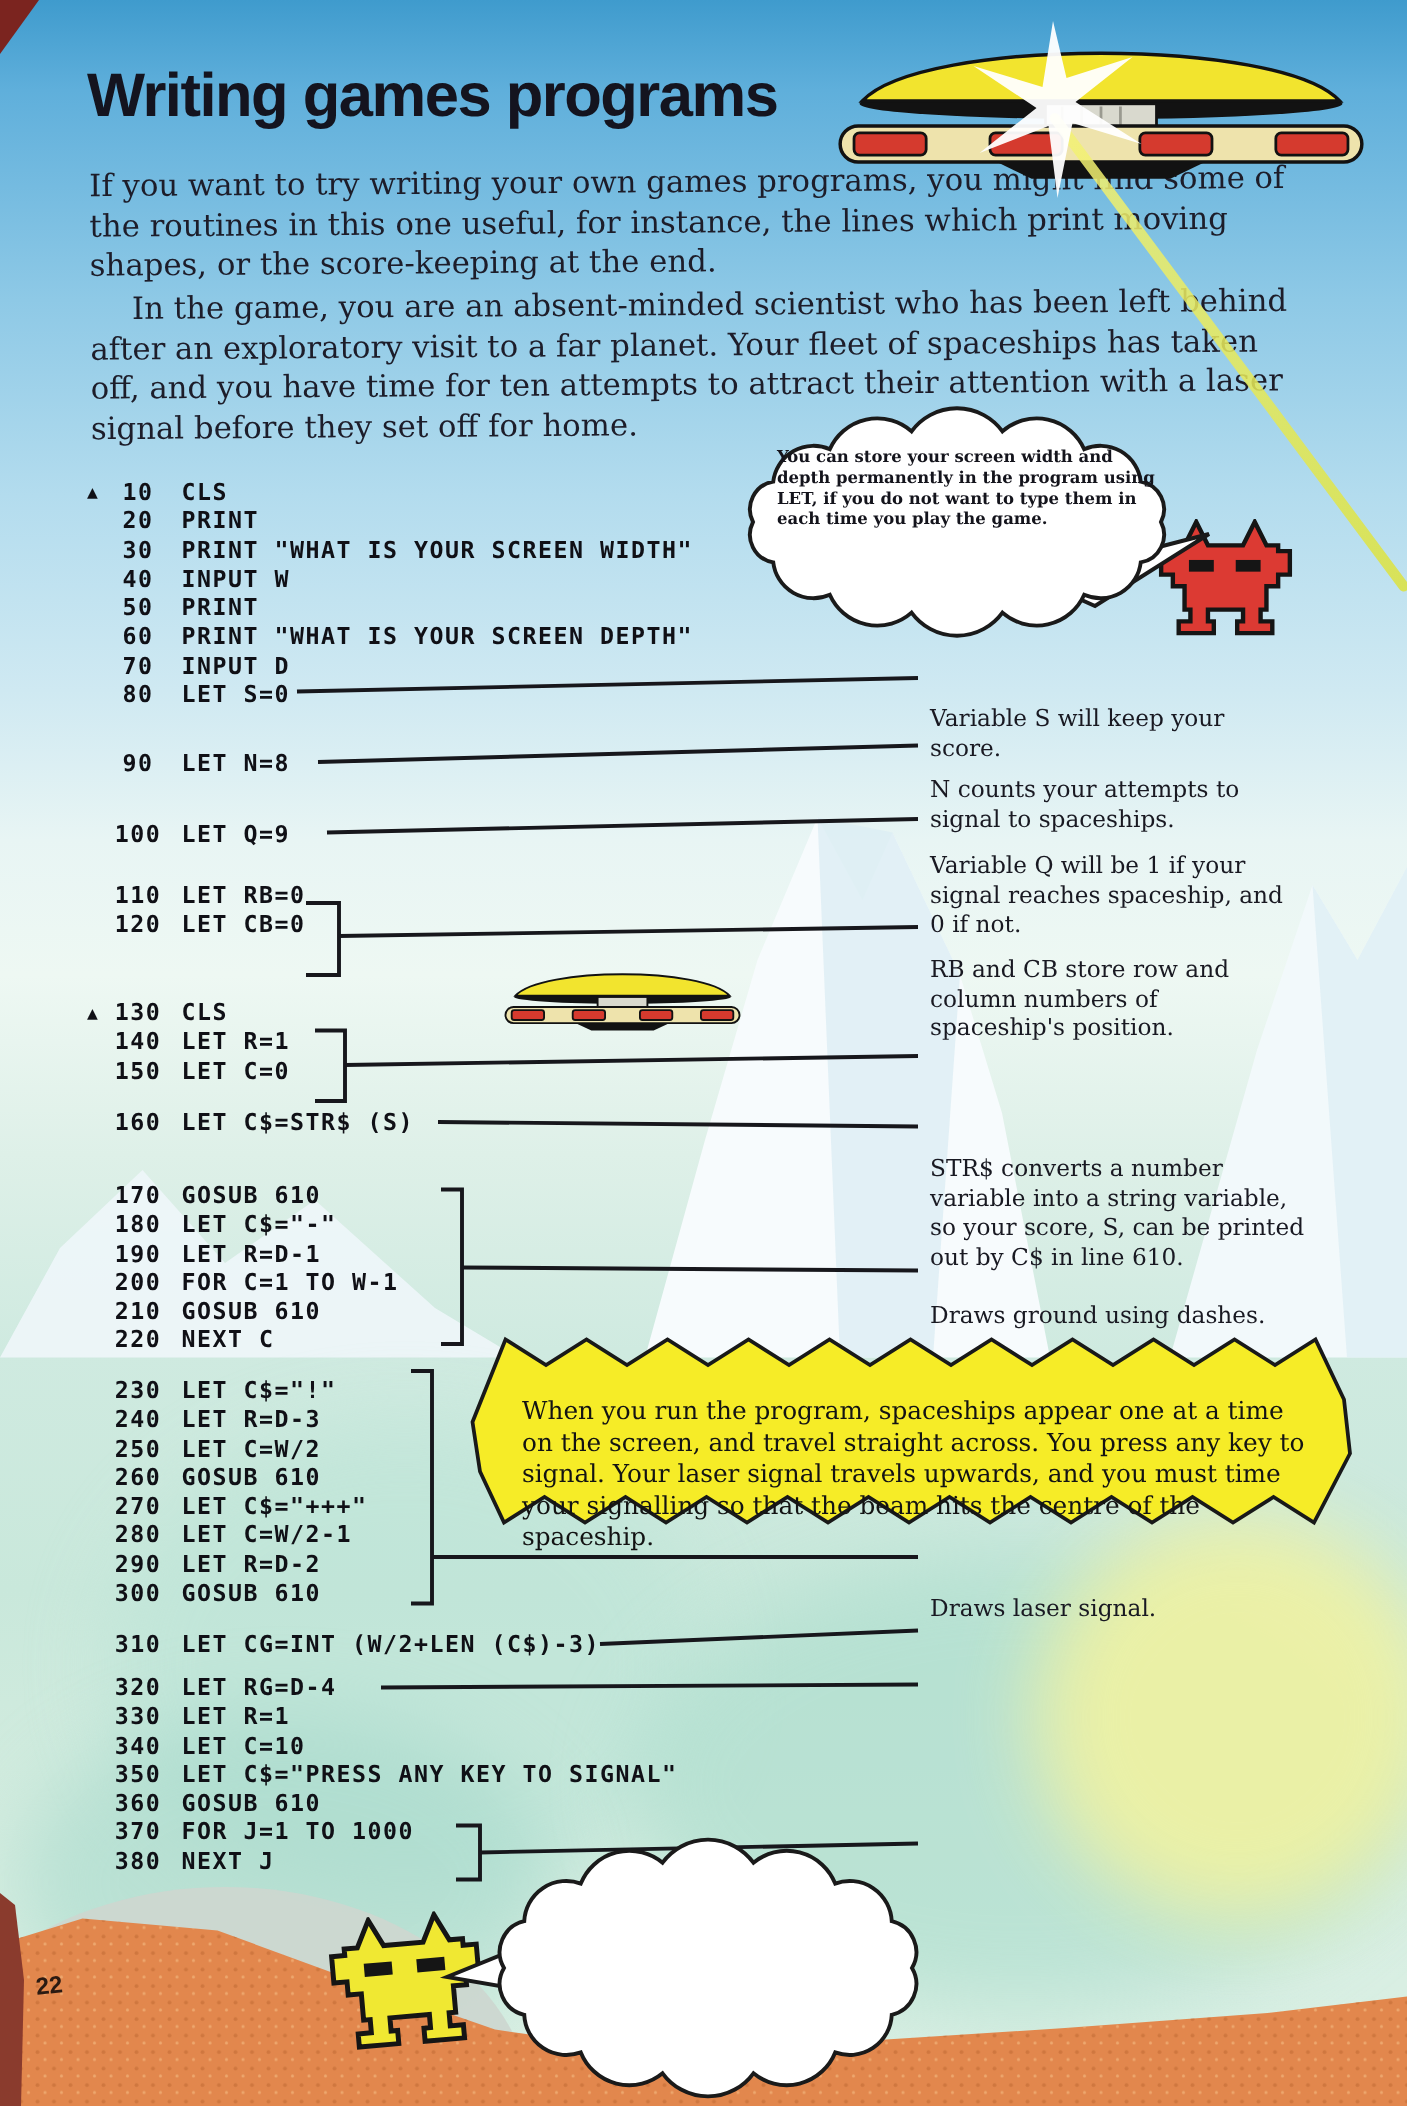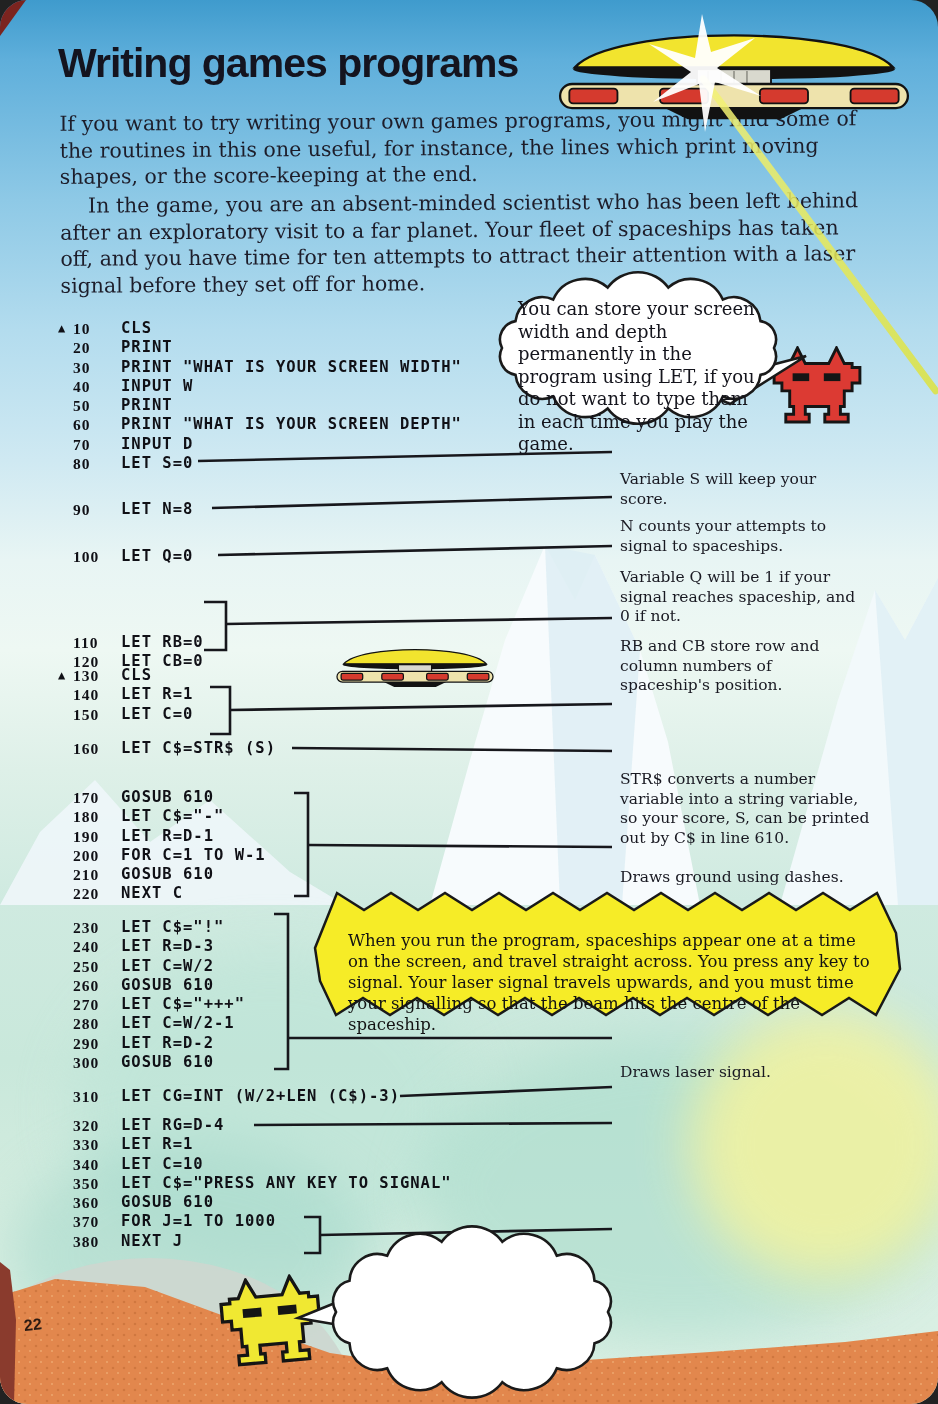--- a/index.html
+++ b/index.html
@@ -1,41 +1,41 @@
 <!DOCTYPE html>
 <html><head>
 <meta charset="utf-8">
 <title>Writing games programs</title>
 <style>
   html,body{margin:0;padding:0;background:#222;}
   #stage{position:relative;width:938px;height:1404px;overflow:hidden;margin:0 auto;
     font-family:"DejaVu Serif",serif;
     background:linear-gradient(180deg,#3f9bcd 0px,#5fafdb 60px,#8ec9e6 200px,#b3dcee 330px,
       #cfe9f2 460px,#e8f5f4 560px,#eef8f3 650px,#def0e8 770px,#cfeae0 900px,
-      #c9e8db 1060px,#d3ecdf 1210px,#d9efe3 1320px,#d8eee2 1404px);border-radius:27px;}
+      #c9e8db 1060px,#d3ecdf 1210px,#d9efe3 1320px,#d8eee2 1404px);}
   .abs{position:absolute;}
   svg{display:block;}
   
   .title{left:58px;top:40px;font-family:"Liberation Sans",sans-serif;font-weight:bold;
     font-size:41px;letter-spacing:-1px;color:#14141f;z-index:4;}
   .intro{left:60px;top:108px;width:802px;font-size:20.5px;line-height:1.3;color:#1d1d2a;
     z-index:4;transform:rotate(-0.4deg);}
   .intro p{margin:0;}
   .intro p+p{text-indent:28px;margin-top:2px;}
   
   .code-group{position:absolute;left:58px;z-index:4;font-family:"DejaVu Sans Mono",monospace;
     font-weight:bold;font-size:15.5px;letter-spacing:1px;color:#101016;white-space:pre;}
   .cl{height:19.3px;line-height:19.3px;display:flex;}
   .mk{width:15px;font-size:12px;}
-  .ln{width:38px;text-align:left;font-family:Liberation Serif, serif;}
+  .ln{width:38px;text-align:center;}
   .tx{margin-left:10px;}
   
   .ann{position:absolute;font-size:15.5px;line-height:1.27;color:#191922;z-index:4;margin-top:32px;}
   
-  .bubble-text{position:absolute;font-size:18px;line-height:1.25;color:#14141c;z-index:7;}
+  .bubble-text{position:absolute;font-size:11px;line-height:1.25;color:#14141c;z-index:7;font-weight:bold;}
   .star-text{position:absolute;font-size:16.5px;line-height:1.28;color:#131313;z-index:6;margin-top:24px;}
   
   .beam{left:704px;top:74px;width:396px;height:7px;border-radius:4px;z-index:5;opacity:.85;
     transform:rotate(53.3deg);transform-origin:0 0;
     background:linear-gradient(90deg,#f4f277,#dce23e);}
   
   .blob{position:absolute;border-radius:50%;filter:blur(26px);z-index:1;}
   .pgnum{left:24px;top:1316px;font-family:"Liberation Sans",sans-serif;font-weight:bold;
     font-size:16px;color:#2b1a12;z-index:4;transform:rotate(-6deg);}
 </style>
@@ -137,22 +137,22 @@
       <path d="M288,1038 L612,1038"></path>
     <path d="M400,1096 L612,1087"></path>
     <path d="M254,1125 L612,1123"></path>
     <path d="M304,1217 L320,1217 L320,1253 L304,1253"></path>
       <path d="M320,1235 L612,1229"></path>
   </svg>
 
   <div>
     <div class="code-group" style="top:319px"><div class="cl"><span class="mk">▲</span><span class="ln">10</span><span class="tx">CLS</span></div><div class="cl"><span class="mk"></span><span class="ln">20</span><span class="tx">PRINT</span></div><div class="cl"><span class="mk"></span><span class="ln">30</span><span class="tx">PRINT "WHAT IS YOUR SCREEN WIDTH"</span></div><div class="cl"><span class="mk"></span><span class="ln">40</span><span class="tx">INPUT W</span></div><div class="cl"><span class="mk"></span><span class="ln">50</span><span class="tx">PRINT</span></div><div class="cl"><span class="mk"></span><span class="ln">60</span><span class="tx">PRINT "WHAT IS YOUR SCREEN DEPTH"</span></div><div class="cl"><span class="mk"></span><span class="ln">70</span><span class="tx">INPUT D</span></div><div class="cl"><span class="mk"></span><span class="ln">80</span><span class="tx">LET S=0</span></div></div>
     <div class="code-group" style="top:500px"><div class="cl"><span class="mk"></span><span class="ln">90</span><span class="tx">LET N=8</span></div></div>
-    <div class="code-group" style="top:547px"><div class="cl"><span class="mk"></span><span class="ln">100</span><span class="tx">LET Q=0</span></div></div>
-    <div class="code-group" style="top:633px"><div class="cl"><span class="mk"></span><span class="ln">110</span><span class="tx">LET RB=0</span></div><div class="cl"><span class="mk"></span><span class="ln">120</span><span class="tx">LET CB=0</span></div></div>
+    <div class="code-group" style="top:547px"><div class="cl"><span class="mk"></span><span class="ln">100</span><span class="tx">LET Q=9</span></div></div>
+    <div class="code-group" style="top:588px"><div class="cl"><span class="mk"></span><span class="ln">110</span><span class="tx">LET RB=0</span></div><div class="cl"><span class="mk"></span><span class="ln">120</span><span class="tx">LET CB=0</span></div></div>
     <div class="code-group" style="top:666px"><div class="cl"><span class="mk">▲</span><span class="ln">130</span><span class="tx">CLS</span></div><div class="cl"><span class="mk"></span><span class="ln">140</span><span class="tx">LET R=1</span></div><div class="cl"><span class="mk"></span><span class="ln">150</span><span class="tx">LET C=0</span></div></div>
     <div class="code-group" style="top:739px"><div class="cl"><span class="mk"></span><span class="ln">160</span><span class="tx">LET C$=STR$ (S)</span></div></div>
     <div class="code-group" style="top:788px"><div class="cl"><span class="mk"></span><span class="ln">170</span><span class="tx">GOSUB 610</span></div><div class="cl"><span class="mk"></span><span class="ln">180</span><span class="tx">LET C$="-"</span></div><div class="cl"><span class="mk"></span><span class="ln">190</span><span class="tx">LET R=D-1</span></div><div class="cl"><span class="mk"></span><span class="ln">200</span><span class="tx">FOR C=1 TO W-1</span></div><div class="cl"><span class="mk"></span><span class="ln">210</span><span class="tx">GOSUB 610</span></div><div class="cl"><span class="mk"></span><span class="ln">220</span><span class="tx">NEXT C</span></div></div>
     <div class="code-group" style="top:918px"><div class="cl"><span class="mk"></span><span class="ln">230</span><span class="tx">LET C$="!"</span></div><div class="cl"><span class="mk"></span><span class="ln">240</span><span class="tx">LET R=D-3</span></div><div class="cl"><span class="mk"></span><span class="ln">250</span><span class="tx">LET C=W/2</span></div><div class="cl"><span class="mk"></span><span class="ln">260</span><span class="tx">GOSUB 610</span></div><div class="cl"><span class="mk"></span><span class="ln">270</span><span class="tx">LET C$="+++"</span></div><div class="cl"><span class="mk"></span><span class="ln">280</span><span class="tx">LET C=W/2-1</span></div><div class="cl"><span class="mk"></span><span class="ln">290</span><span class="tx">LET R=D-2</span></div><div class="cl"><span class="mk"></span><span class="ln">300</span><span class="tx">GOSUB 610</span></div></div>
     <div class="code-group" style="top:1087px"><div class="cl"><span class="mk"></span><span class="ln">310</span><span class="tx">LET CG=INT (W/2+LEN (C$)-3)</span></div></div>
     <div class="code-group" style="top:1116px"><div class="cl"><span class="mk"></span><span class="ln">320</span><span class="tx">LET RG=D-4</span></div><div class="cl"><span class="mk"></span><span class="ln">330</span><span class="tx">LET R=1</span></div><div class="cl"><span class="mk"></span><span class="ln">340</span><span class="tx">LET C=10</span></div><div class="cl"><span class="mk"></span><span class="ln">350</span><span class="tx">LET C$="PRESS ANY KEY TO SIGNAL"</span></div><div class="cl"><span class="mk"></span><span class="ln">360</span><span class="tx">GOSUB 610</span></div><div class="cl"><span class="mk"></span><span class="ln">370</span><span class="tx">FOR J=1 TO 1000</span></div><div class="cl"><span class="mk"></span><span class="ln">380</span><span class="tx">NEXT J</span></div></div>
   </div>
 
   <div class="ann" style="left:620px;top:438px;width:215px">Variable S will keep your score.</div>
   <div class="ann" style="left:620px;top:485px;width:220px">N counts your attempts to signal to spaceships.</div>

